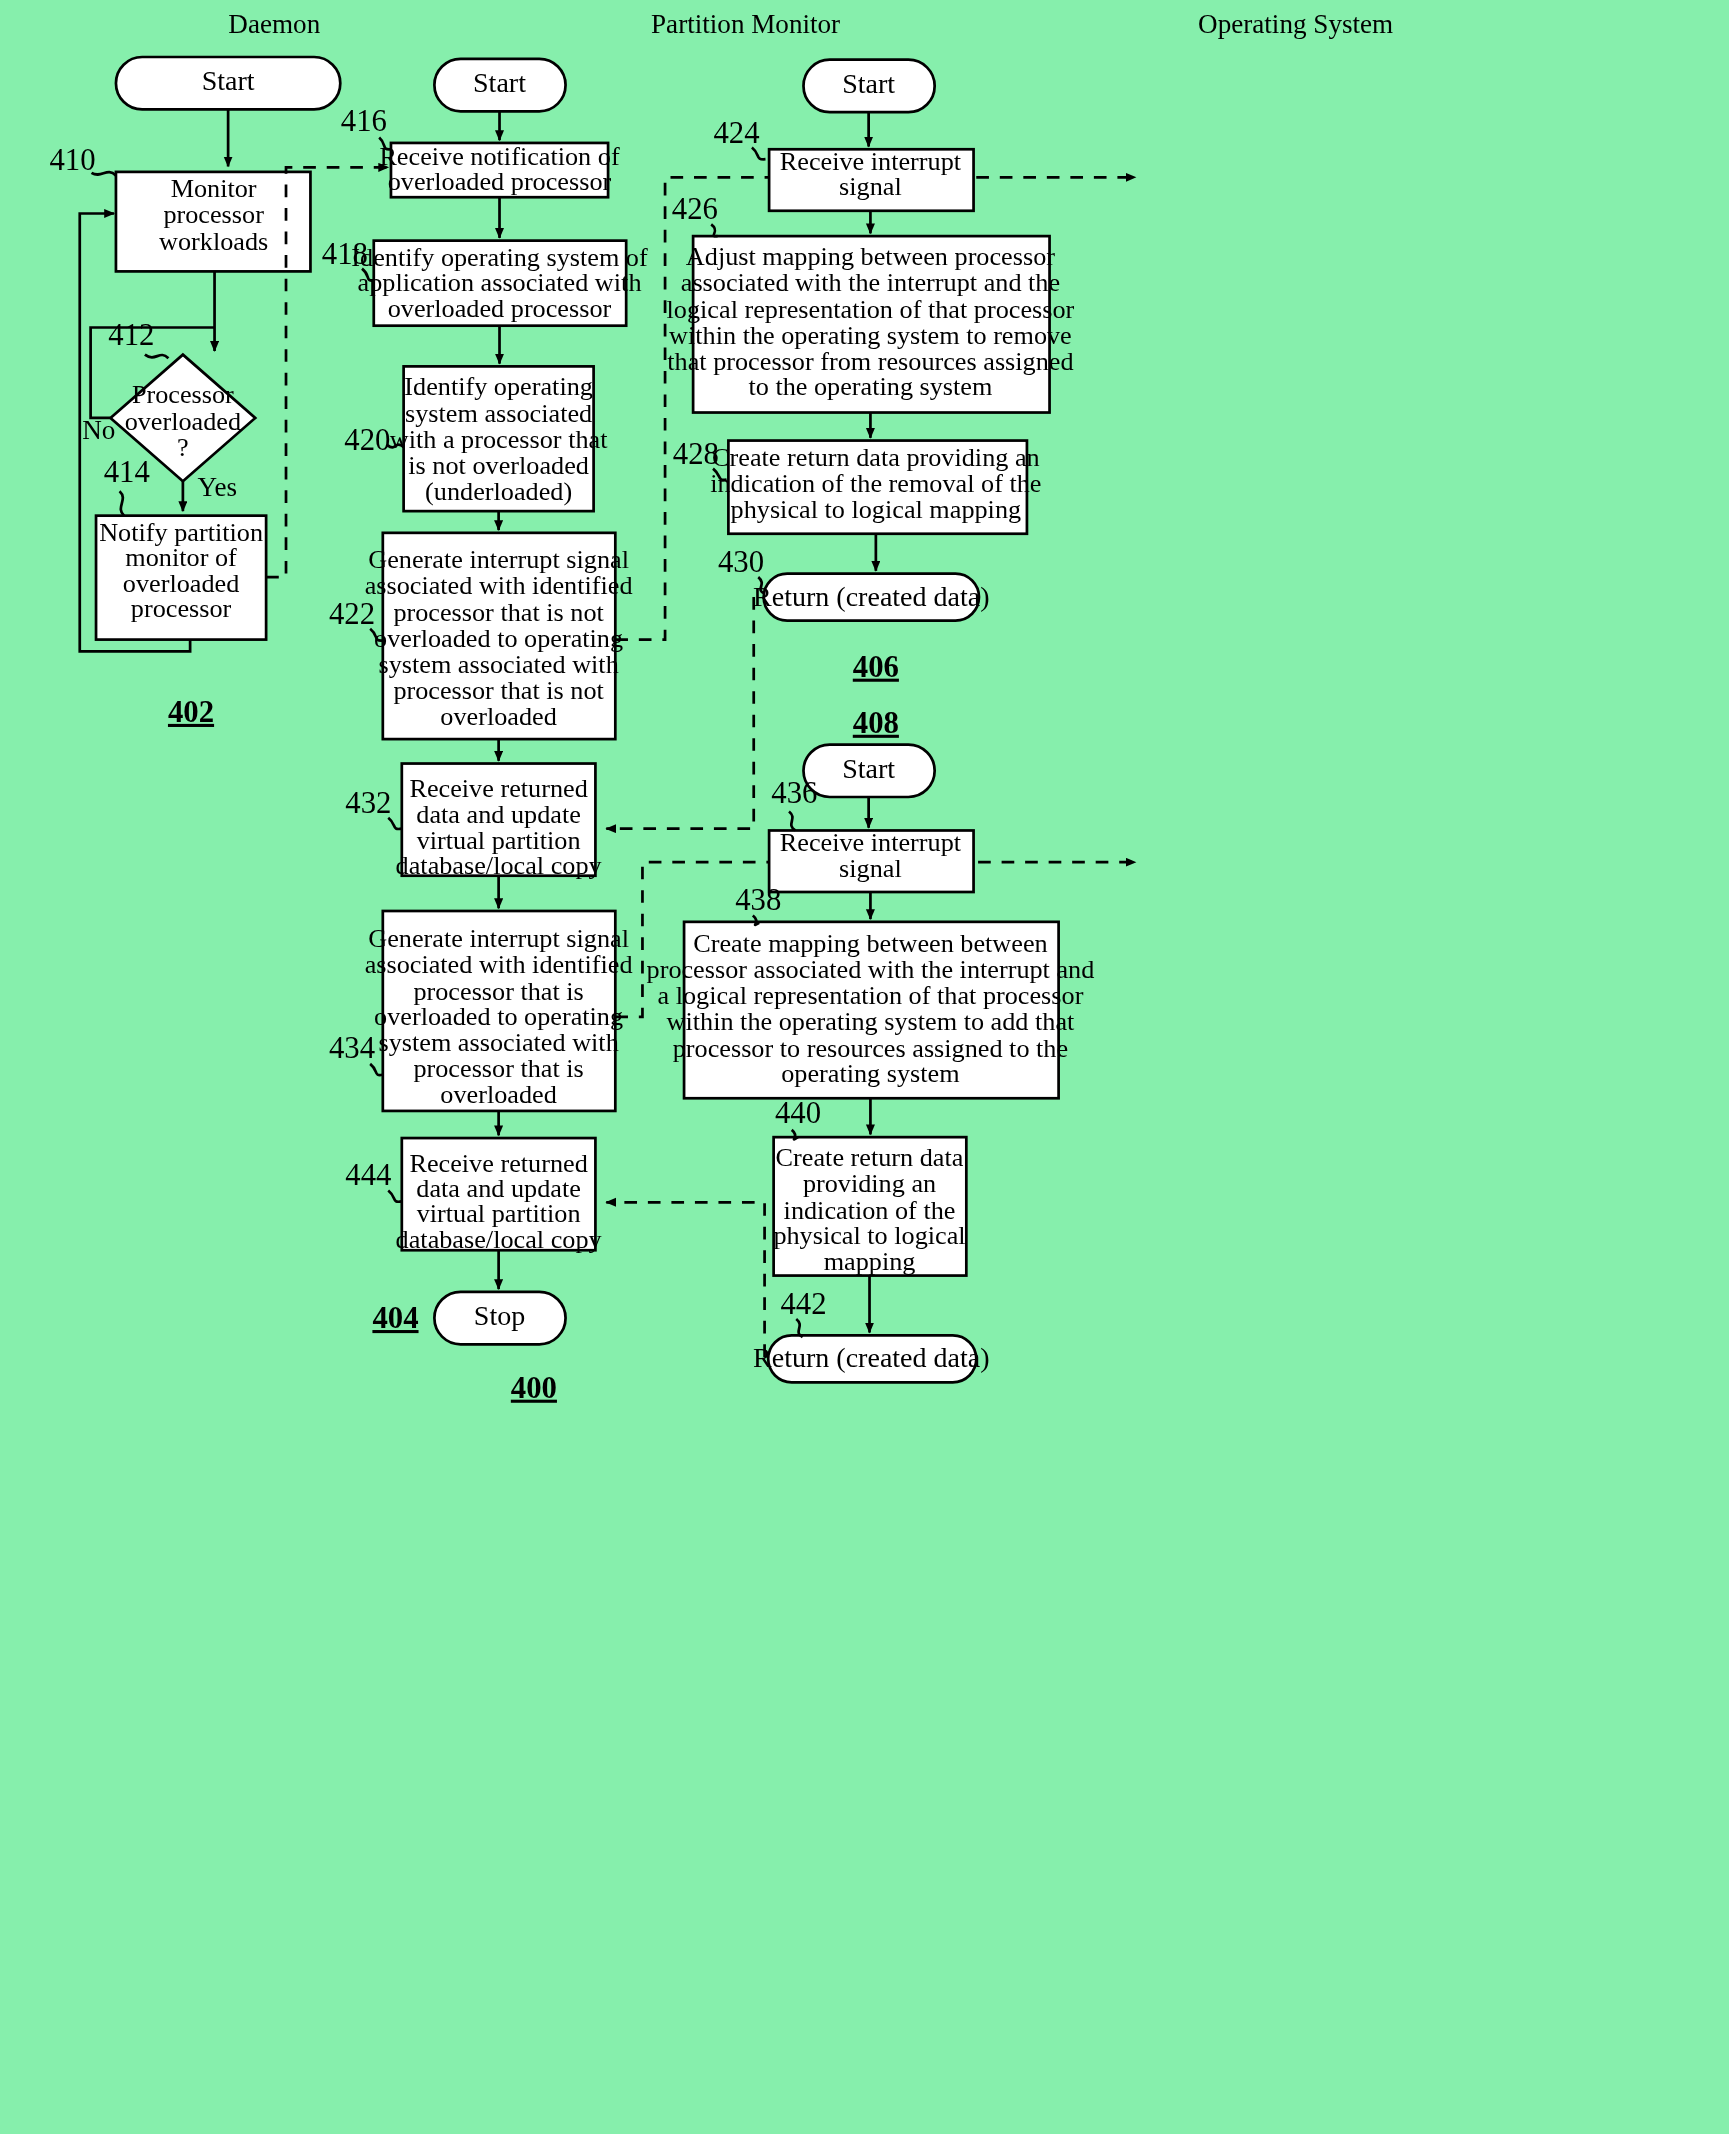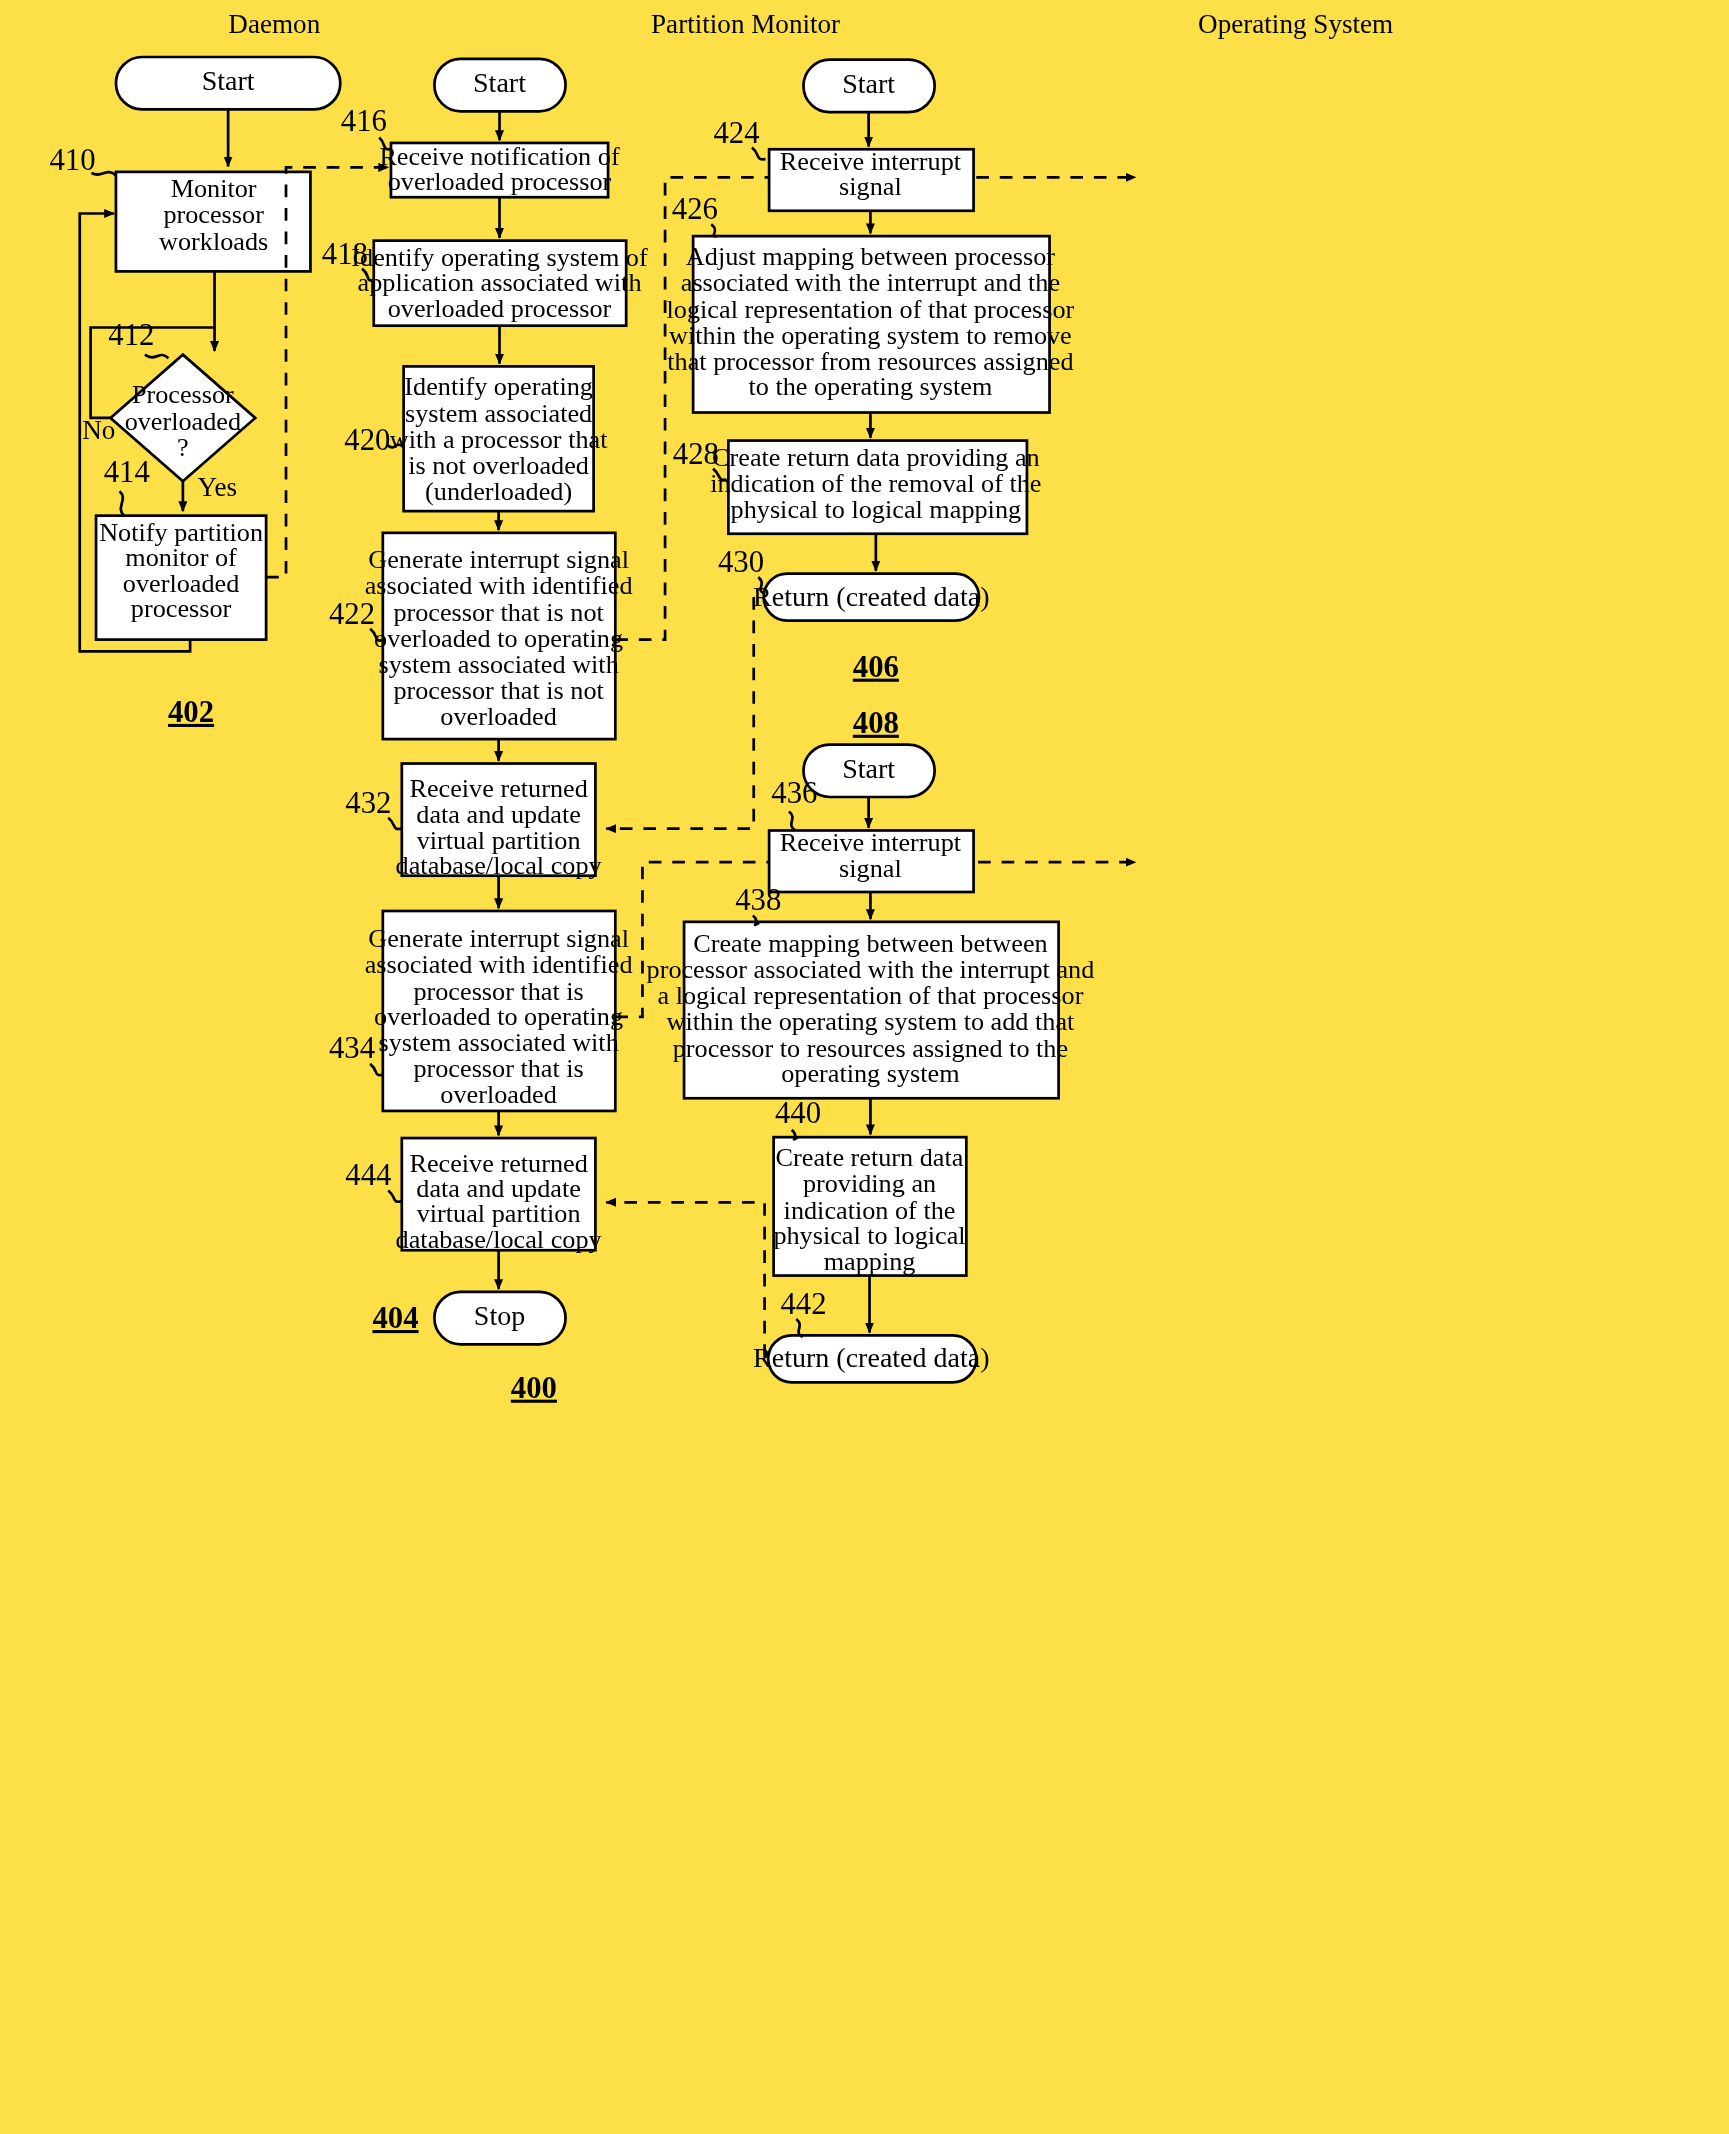--- a/index.html
+++ b/index.html
@@ -8,21 +8,21 @@
     background: #ffffff;
   }
   body {
     font-family: "Liberation Serif", "DejaVu Serif", serif;
     color: #000000;
   }
   #page {
     position: relative;
     width: 1730px;
     height: 2135px;
-    background: #fde047;
+    background: #86efac;
     overflow: hidden;
   }
   svg#diagram {
     position: absolute;
     top: 0;
     left: 0;
     width: 1730px;
     height: 2135px;
   }
   .shape-rect {

